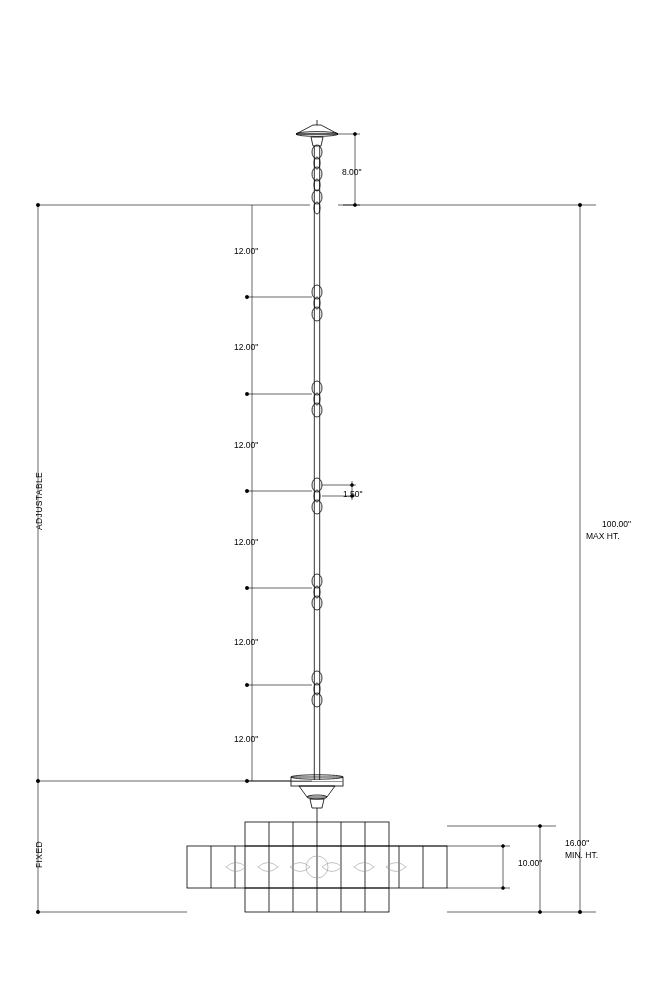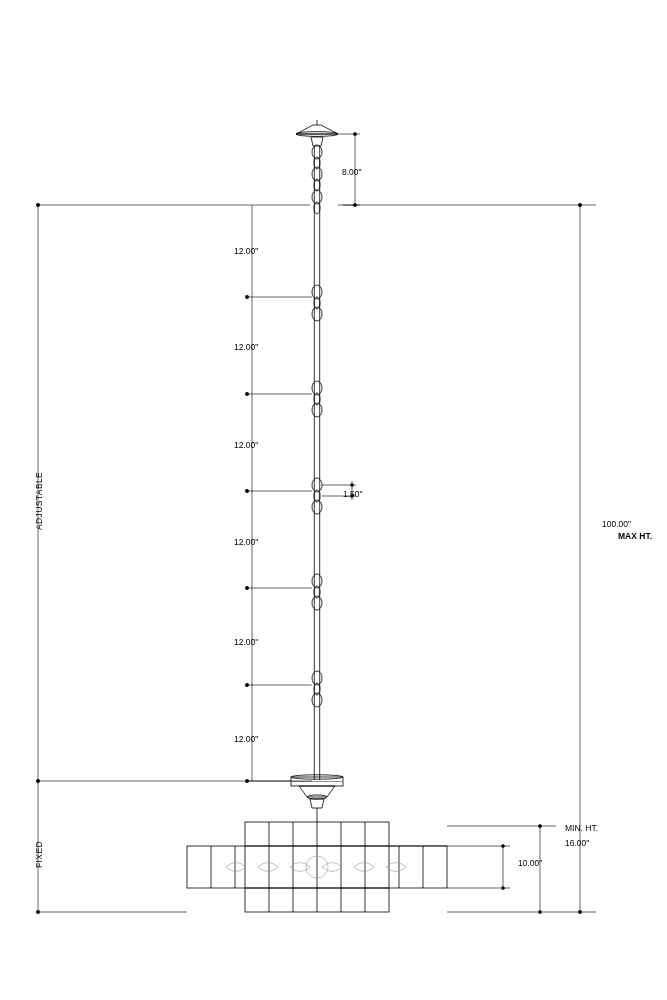--- a/index.html
+++ b/index.html
@@ -179,25 +179,25 @@
   <div class="lbl" style="left:234px;top:537px;">12.00"</div>
 
   <div class="lbl" style="left:234px;top:637px;">12.00"</div>
 
   <div class="lbl" style="left:234px;top:734px;">12.00"</div>
 
   <div class="lbl" style="left:343px;top:489px;">1.50"</div>
 
   <div class="lbl" style="left:602px;top:519px;">100.00"</div>
 
-  <div class="lbl" style="left:618px;top:531px;font-weight:bold;">MAX HT.</div>
+  <div class="lbl" style="left:586px;top:531px;">MAX HT.</div>
 
   <div class="lbl" style="left:565px;top:838px;">16.00"</div>
 
-  <div class="lbl" style="left:565px;top:823px;">MIN. HT.</div>
+  <div class="lbl" style="left:565px;top:850px;">MIN. HT.</div>
 
   <div class="lbl" style="left:518px;top:858px;">10.00"</div>
 
   <div class="vlbl" style="left:34px;top:530px;">ADJUSTABLE</div>
 
   <div class="vlbl" style="left:34px;top:868px;">FIXED</div>
 
 </div>
 
 </body></html>

